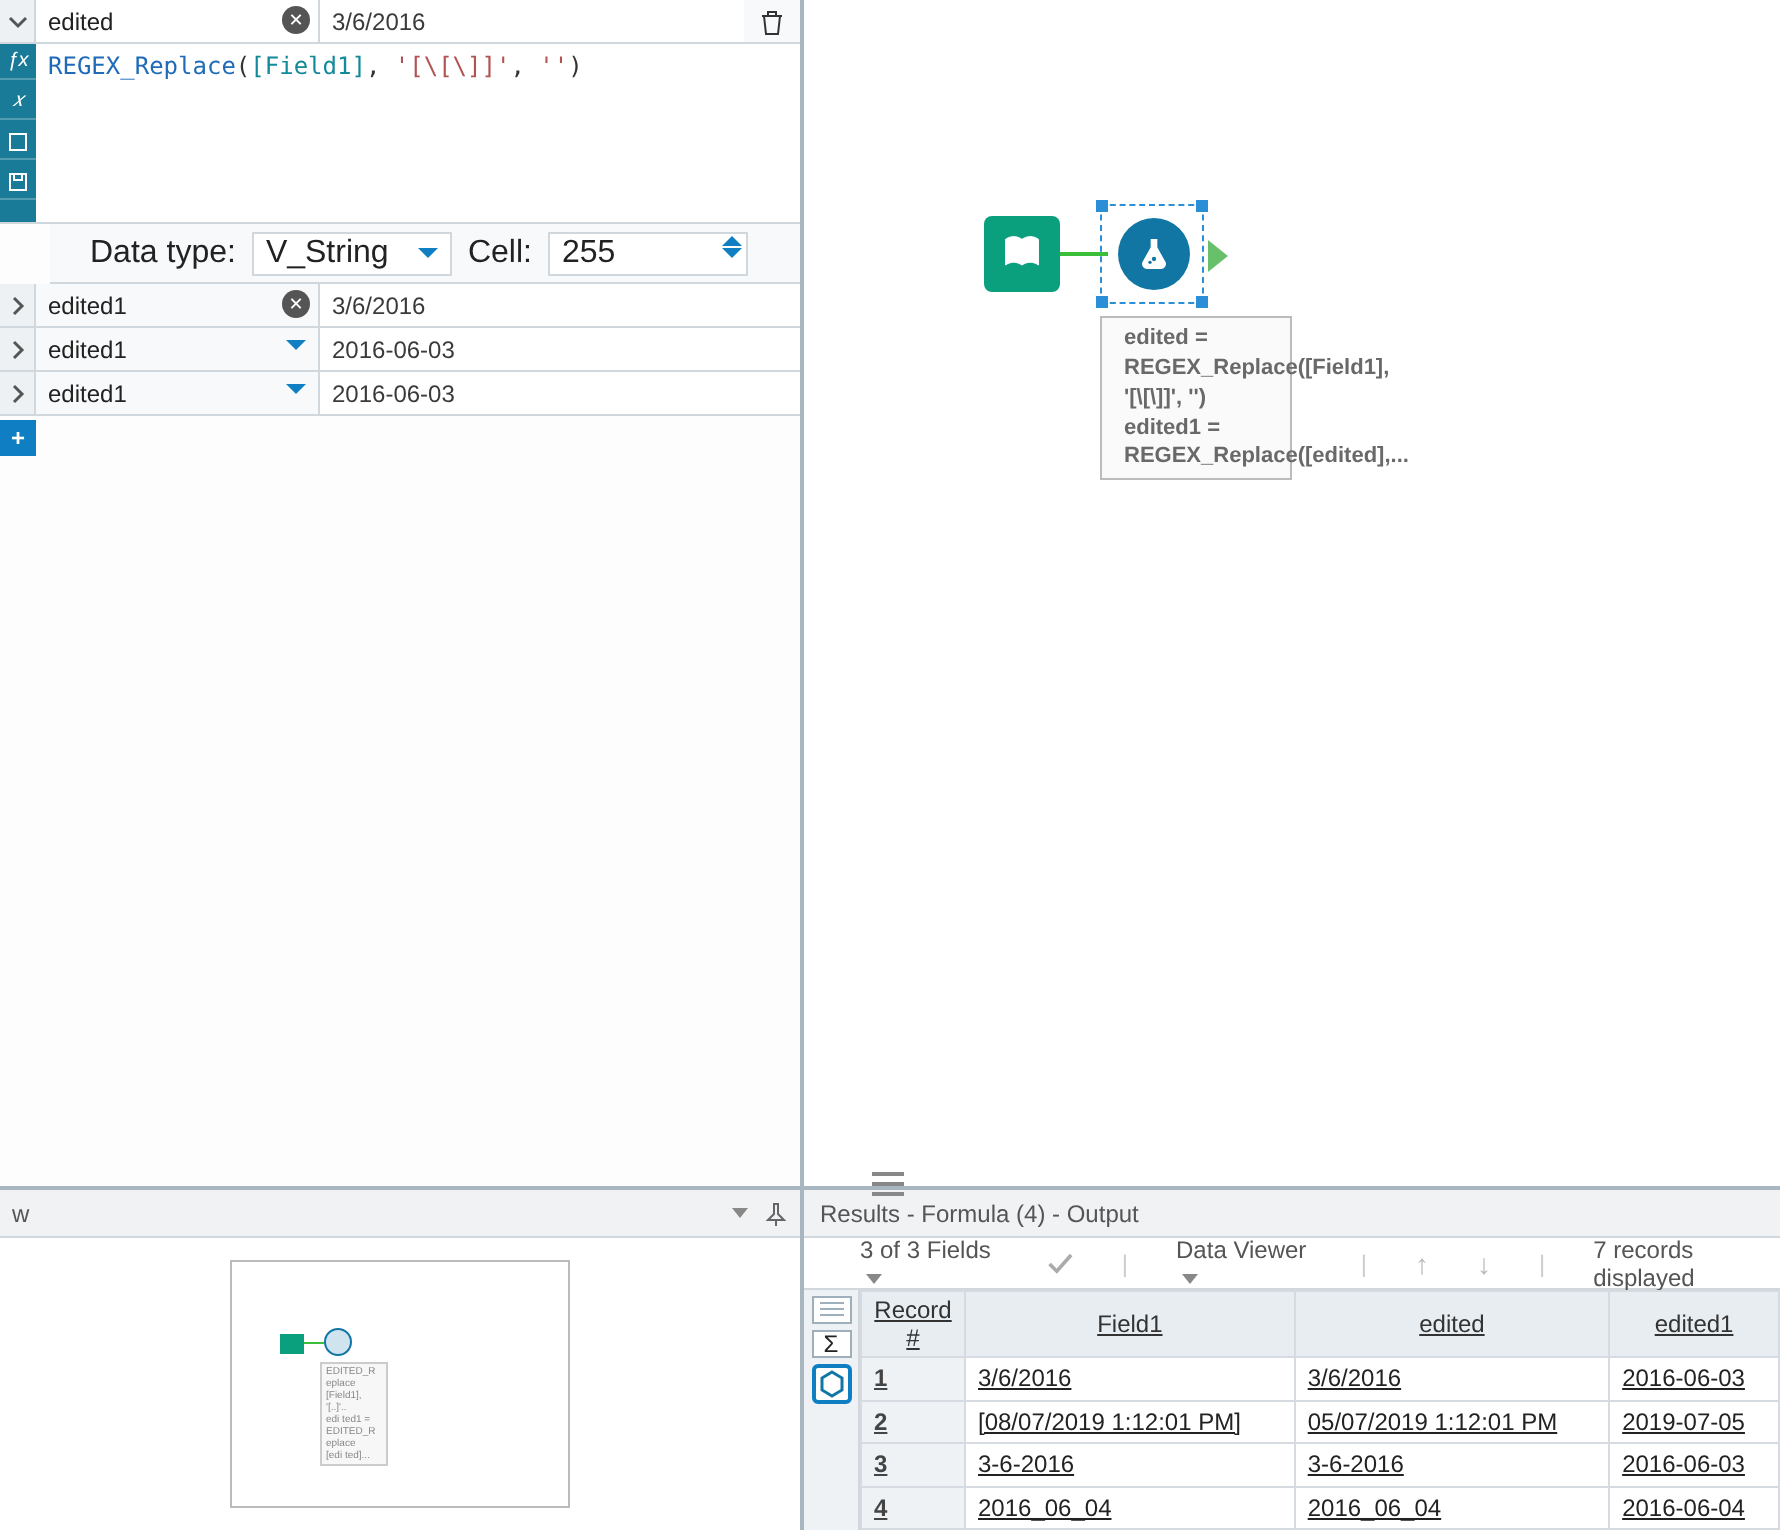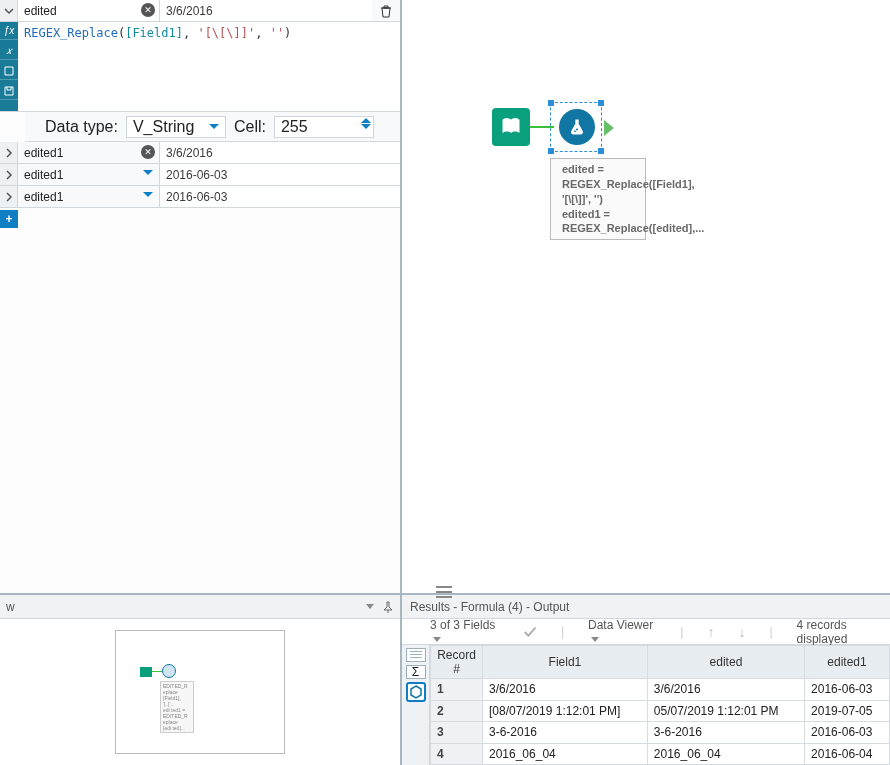--- a/index.html
+++ b/index.html
@@ -348,20 +348,21 @@
   table.res {
     border-collapse:collapse;
     flex:1;
     font-size:12px;
   }
   table.res th, table.res td {
     border:1px solid #d5dbe0;
     padding:2px 6px;
     text-align:left;
     height:18px;
+    text-decoration:underline;
   }
   table.res th {
     background:#e8edf1;
     font-weight:normal;
     text-align:center;
     color:#333;
   }
   table.res td.rownum {
     background:#eef2f5;
     text-align:left;
@@ -550,21 +551,21 @@
           <path d="M2 7l4 4 8-9" fill="none" stroke="#aaa" stroke-width="2"></path>
         </svg>
       <span class="sep">|</span>
       <span>
         <span>Data Viewer</span><span class="caret"></span>
       </span>
       <span class="sep">|</span>
       <span class="arrow">↑</span>
       <span class="arrow">↓</span>
       <span class="sep">|</span>
-      <span>4 records displayed</span>
+      <span>7 records displayed</span>
     </div>
     <div class="res-body">
       <div class="res-left">
         <div class="ic lines"></div>
         <div class="ic">Σ</div>
         <div class="ic sel">
           <svg width="14" height="14" viewBox="0 0 14 14">
               <path d="M7 1l5 3v6l-5 3-5-3V4z" fill="none" stroke="#1276a5" stroke-width="1.5"></path>
             </svg>
         </div>

